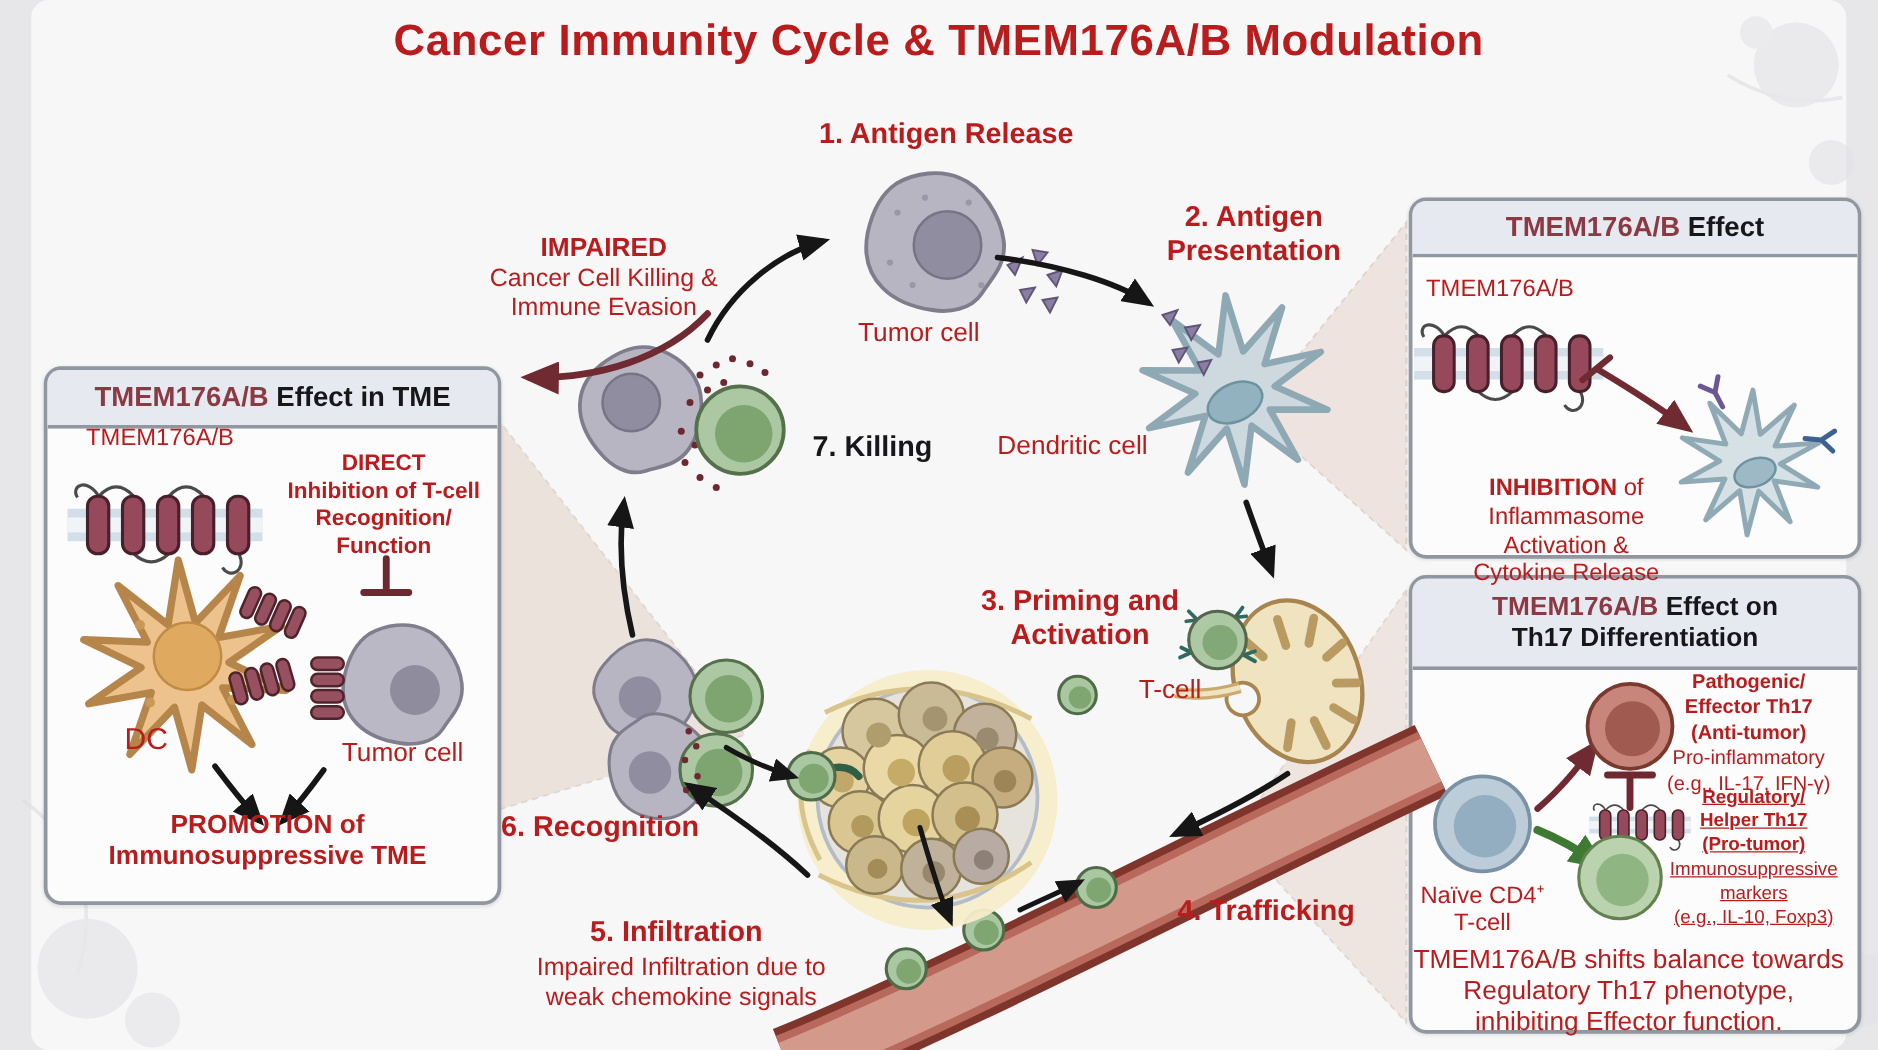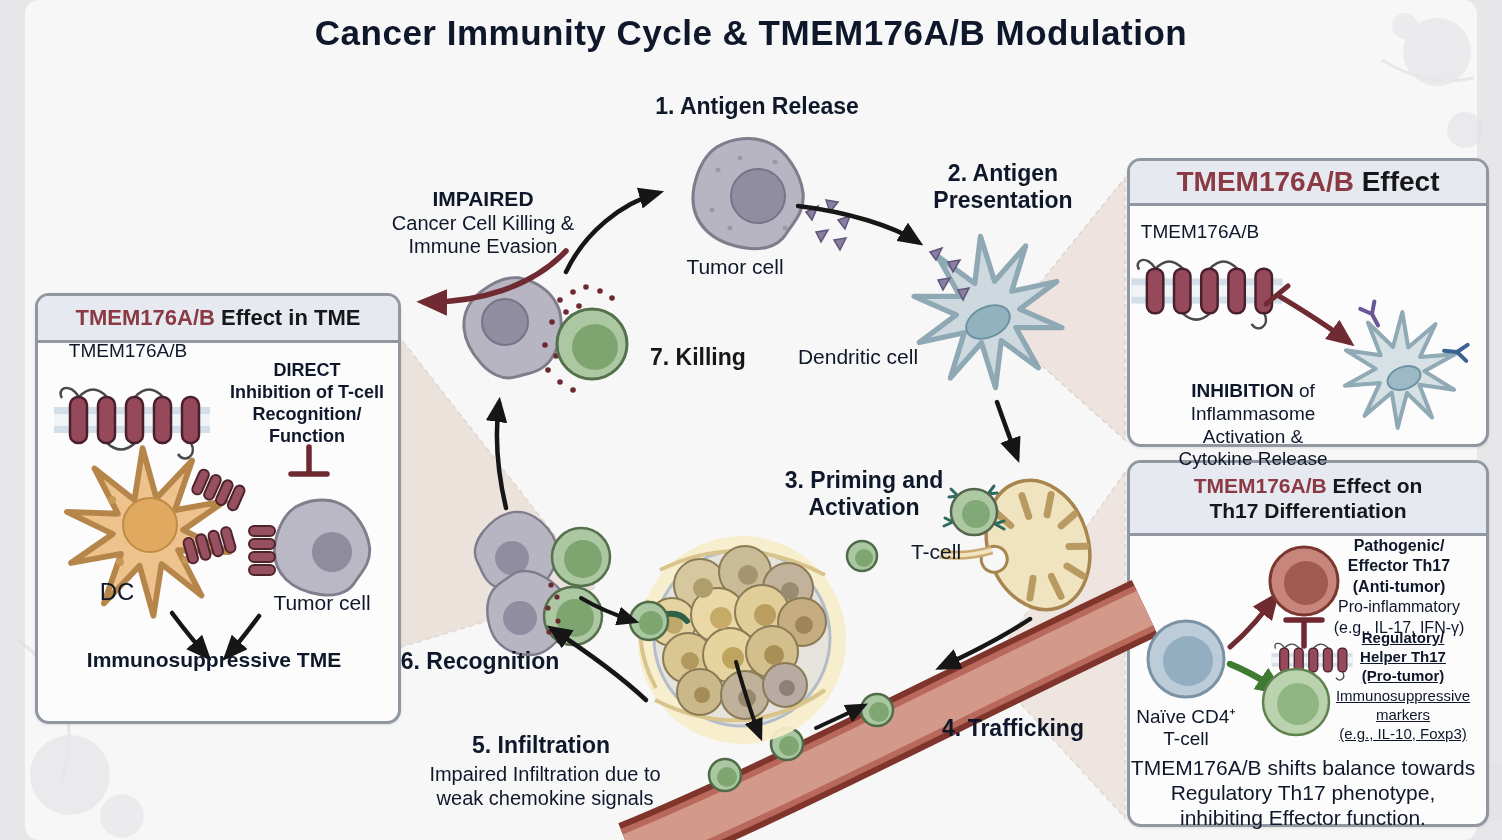--- a/index.html
+++ b/index.html
@@ -7,21 +7,21 @@
        font-family:"Liberation Sans",sans-serif;}
   svg{position:absolute;left:0;top:0;pointer-events:none;}
   #art-under{z-index:1;}
   .panel{position:absolute;background:#fcfcfd;border:3px solid #9097a1;border-radius:14px;z-index:2;
          box-shadow:0 1px 3px rgba(0,0,0,.10);}
   .panel-h{background:#e6e9f0;border-bottom:3px solid #9097a1;border-radius:10px 10px 0 0;
            display:flex;flex-direction:column;align-items:center;justify-content:center;
            font-weight:bold;color:#17171a;}
   .brand{color:#8b3a44;}
   #art-over{z-index:3;}
-  .lbl{position:absolute;color:#0f172a;text-align:center;transform:translateX(-50%);
+  .lbl{position:absolute;color:#b91c1c;text-align:center;transform:translateX(-50%);
        line-height:1.18;white-space:nowrap;z-index:6;}
   .lbl-left{position:absolute;color:#17171a;text-align:right;line-height:1.18;white-space:nowrap;z-index:6;}
   .b{font-weight:bold;}
   .s23{font-size:23px;font-weight:bold;}
   .s21{font-size:21px;}
 </style>
 </head>
 <body>
 
 <svg id="art-under" width="1502" height="840" viewBox="0 0 1502 840">
@@ -43,21 +43,21 @@
   </g>
 </svg>
 
 <div class="panel" style="left:35px;top:293px;width:360px;height:425px;">
   <div class="panel-h" style="height:44px;font-size:22px;">
     <div><span class="brand">TMEM176A/B</span><span> Effect in TME</span></div>
   </div>
 </div>
 
 <div class="panel" style="left:1127px;top:158px;width:356px;height:283px;">
-  <div class="panel-h" style="height:42px;font-size:28px;">
+  <div class="panel-h" style="height:42px;font-size:22px;">
     <div><span class="brand">TMEM176A/B</span><span> Effect</span></div>
   </div>
 </div>
 
 <div class="panel" style="left:1127px;top:460px;width:356px;height:361px;">
   <div class="panel-h" style="height:70px;font-size:21px;line-height:1.2;">
     <div><span class="brand">TMEM176A/B</span><span> Effect on</span></div>
     <div>Th17 Differentiation</div>
   </div>
 </div>
@@ -351,20 +351,21 @@
 <div class="lbl" style="left:128px;top:340px;font-size:19px;">TMEM176A/B</div>
 <div class="lbl b" style="left:307px;top:360px;font-size:18px;line-height:1.22;">
   <div>DIRECT</div>
     <div>Inhibition of T-cell</div>
   <div>Recognition/</div>
     <div>Function</div>
 </div>
 <div class="lbl" style="left:117px;top:578px;font-size:24px;">DC</div>
 <div class="lbl" style="left:322px;top:591px;font-size:21px;">Tumor cell</div>
 <div class="lbl" style="left:214px;top:648px;font-size:19px;">
+  <div class="b" style="font-size:21px;">PROMOTION of</div>
   <div class="b" style="font-size:21px;">Immunosuppressive TME</div>
 </div>
 
 <div class="lbl" style="left:1200px;top:221px;font-size:19px;">TMEM176A/B</div>
 <div class="lbl" style="left:1253px;top:340px;font-size:19px;line-height:1.2;margin-top:40px;">
   <div><span class="b">INHIBITION</span><span> of</span></div>
   <div>Inflammasome</div>
   <div>Activation &amp;</div>
   <div>Cytokine Release</div>
 </div>

